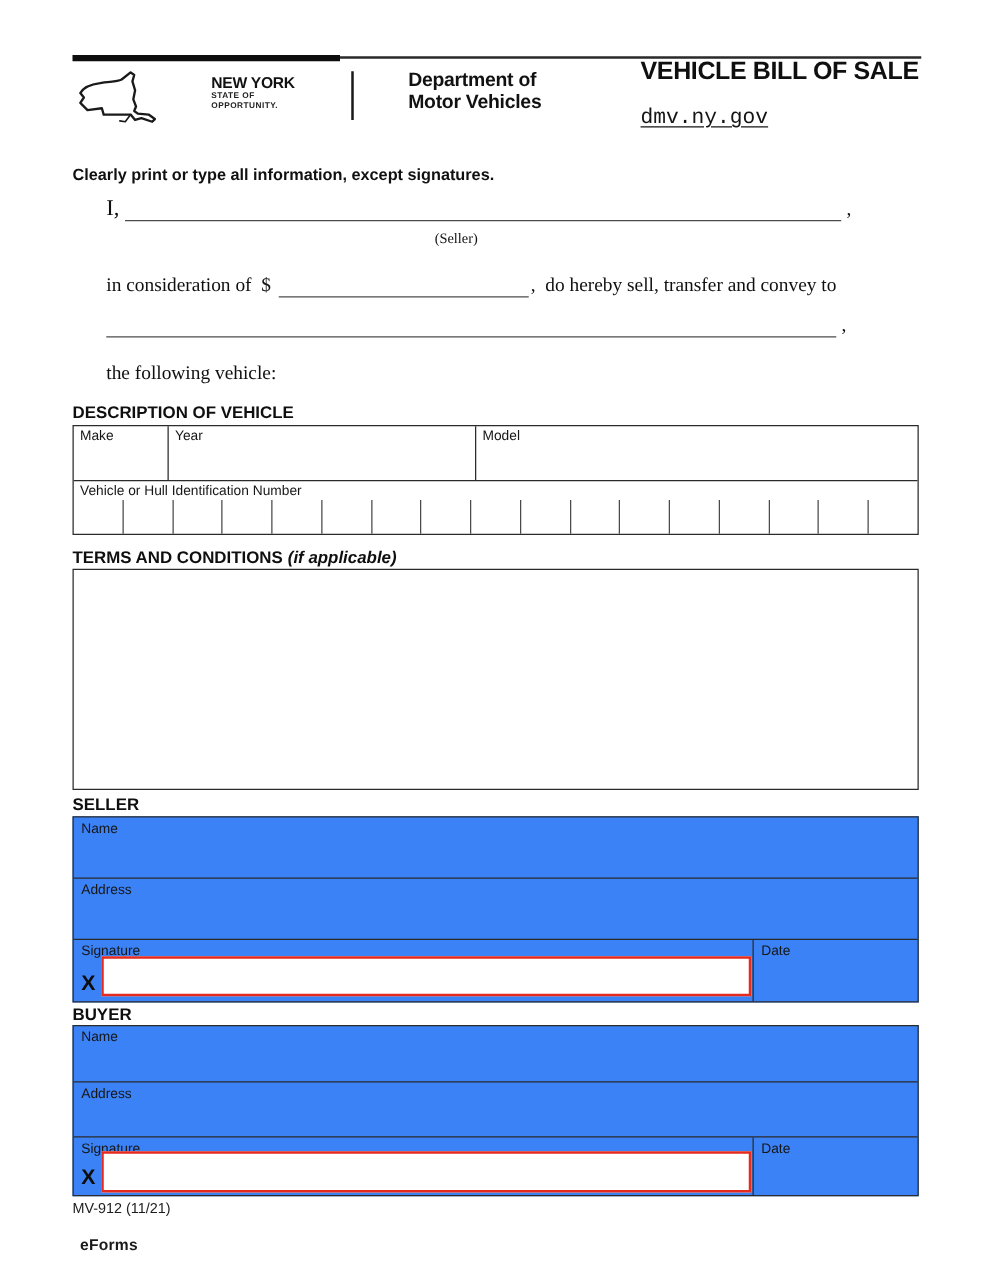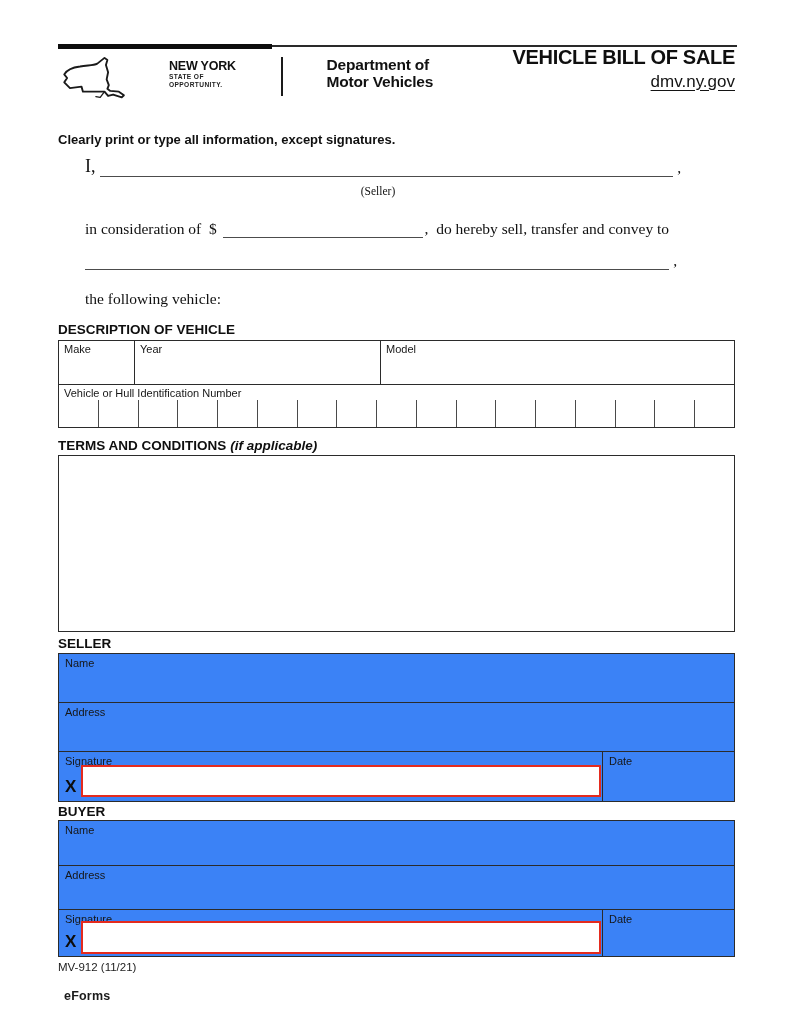--- a/index.html
+++ b/index.html
@@ -21,39 +21,39 @@
   
   .logo { left:56px; top:55px; height:46px; display:flex; align-items:flex-start;gap:37px; }
   .state-svg { width:74px; height:46px; }
   .brand { margin-left:2px; margin-top:5px; line-height:1; }
   .brand-name { font-size:12.5px; font-weight:bold; letter-spacing:-0.2px; color:#111; }
   .brand-tag  { font-size:6.6px; font-weight:bold; letter-spacing:0.4px; margin-top:1.6px; color:#222; }
   .logo-divider { width:1.6px; background:#1a1a1a; height:39px; margin:2px 7px 0 8px; }
   .dept { margin-top:1px; line-height:1.12; font-size:15.5px; font-weight:bold; letter-spacing:-0.2px; color:#111; }
 
   
-  .title-block { right:57px; top:46px; text-align:right; }
+  .title-block { right:57px; top:46px; }
   .form-title { font-size:20px; font-weight:bold; letter-spacing:-0.3px; color:#0f0f0f; }
-  .website { font-size:17px; margin-top:3px; color:#141414; text-decoration:underline; text-underline-offset:2.5px; cursor:pointer; }
+  .website { font-size:17px; margin-top:16px; color:#141414; text-decoration:underline; text-underline-offset:2.5px; cursor:pointer;font-family:Liberation Mono, monospace; }
 
   .instructions { left:58px; top:132px; font-size:13px; font-weight:bold; color:#101010; }
 
   
   .serif   { font-family:"Liberation Serif", serif; font-size:15.5px; color:#101010; }
   .serif-lg{ font-family:"Liberation Serif", serif; font-size:18px; color:#101010; }
   .pre { white-space: pre; }
   .stmt-row { display:flex; align-items:flex-end; }
   .blank { border-bottom:1.3px solid #4c4c4c; height:16px; }
   .grow { flex:1; }
   .amount { width:200px; margin:0 2px; }
   .comma { margin-left:4px; }
   .caption { font-family:"Liberation Serif", serif; font-size:11.5px; text-align:center; color:#101010; }
 
   .row-1 { left:85px; top:156px; width:596px; }
-  .cap-seller { left:86px; top:185px; width:584px; }
+  .cap-seller { left:73px; top:185px; width:584px; }
   .row-2 { left:85px; top:220px; width:630px; }
   .row-3 { left:85px; top:252px; width:592px; }
   .cap-buyer { left:85px; top:273px; width:584px; }
   .closing { left:85px; top:290px; }
 
   
   .section-heading { left:58px; font-size:13.5px; font-weight:bold; color:#0f0f0f; }
   .note { font-style:italic; margin-left:4px; }
 
   

